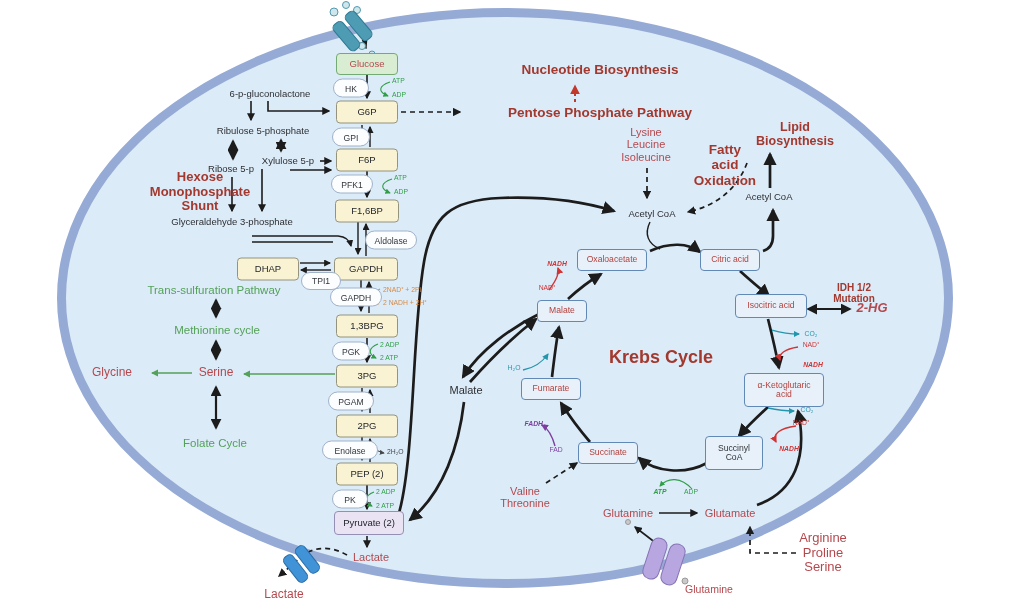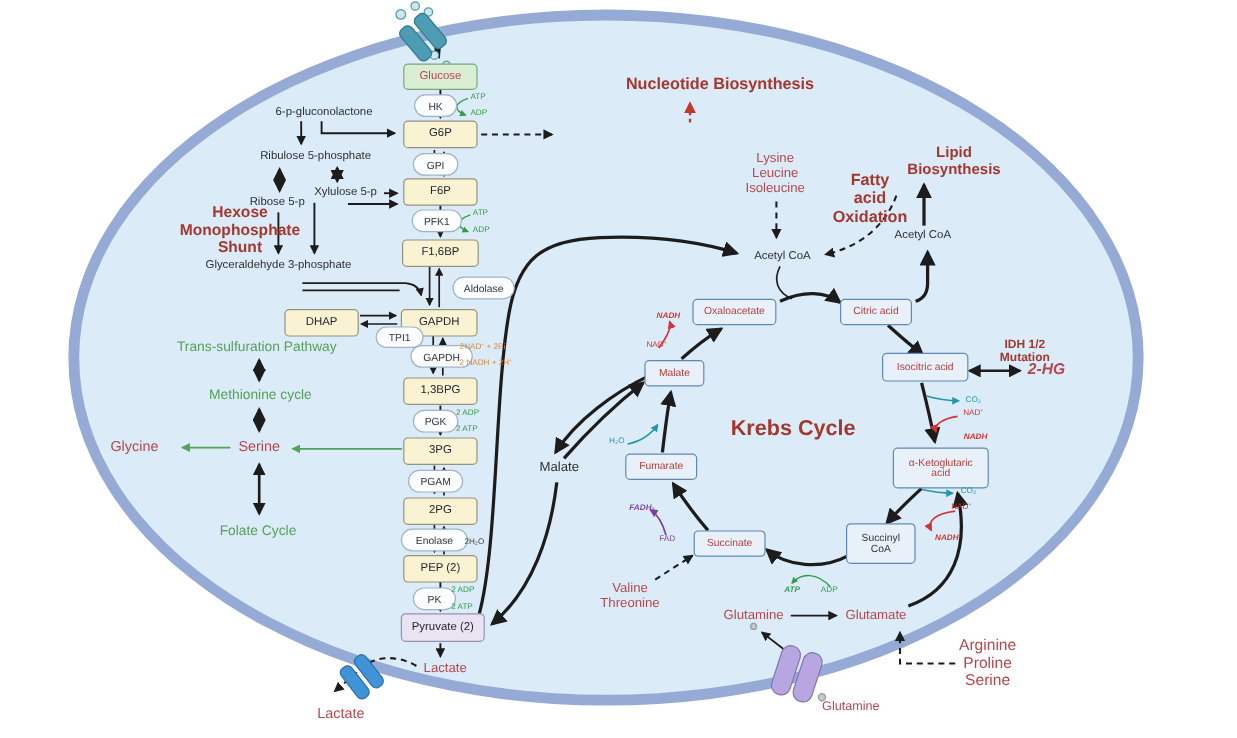--- a/index.html
+++ b/index.html
@@ -9,21 +9,21 @@
         background:#dcebf8;border:9px solid #95aad5;box-sizing:border-box;}
   svg.net{position:absolute;left:0;top:0;width:1031px;height:615px;}
   .box{position:absolute;transform:translate(-50%,-50%);display:flex;align-items:center;justify-content:center;
        text-align:center;font-size:9.5px;color:#24272b;border-radius:4px;line-height:1.1;white-space:pre-line;z-index:3;}
   .ybox{background:#f9f3d3;border:1px solid #93937e;}
   .gbox{background:#d9edd2;border:1px solid #74ab74;color:#b5484d;}
   .pbox{background:#e9e3f4;border:1px solid #968fb5;}
   .kbox{background:#e8f1fa;border:1.4px solid #6089b6;color:#b5403c;font-size:8.6px;}
   .kbox.dark{color:#33363a;}
   .enz{position:absolute;transform:translate(-50%,-50%);display:flex;align-items:center;justify-content:center;
-       background:#fcfdff;border:1px solid #9fb2ca;border-radius:12px;font-size:8.6px;color:#33363a;z-index:3;margin-left:12px;}
+       background:#fcfdff;border:1px solid #9fb2ca;border-radius:12px;font-size:8.6px;color:#33363a;z-index:3;}
   .lbl{position:absolute;transform:translate(-50%,-50%);text-align:center;white-space:pre-line;line-height:1.13;z-index:3;}
   .la{transform:translate(0,-50%);text-align:left;}
   .dred{color:#a3382e;font-weight:bold;padding-left:48px;}
   .red{color:#b5484d;}
   .grn{color:#54a159;}
   .blk{color:#2d2f33;}
   .b{font-weight:bold;font-style:italic;}
   .cf{font-size:6.8px;}
   .cfg{color:#2f9e47;}
   .cfo{color:#d58a45;}
@@ -251,20 +251,21 @@
 Monophosphate
 Shunt</div>
 
   <div class="lbl grn" style="left:214px;top:290px;font-size:11.5px">Trans-sulfuration Pathway</div>
   <div class="lbl grn" style="left:217px;top:330px;font-size:11.5px">Methionine cycle</div>
   <div class="lbl red" style="left:216px;top:373px;font-size:12px">Serine</div>
   <div class="lbl red" style="left:112px;top:373px;font-size:12px">Glycine</div>
   <div class="lbl grn" style="left:215px;top:443px;font-size:11.5px">Folate Cycle</div>
 
   <div class="lbl dred" style="left:576px;top:70px;font-size:13.5px">Nucleotide Biosynthesis</div>
+  <div class="lbl dred" style="left:576px;top:113px;font-size:13.5px">Pentose Phosphate Pathway</div>
 
   <div class="lbl red" style="left:646px;top:145px;font-size:11px">Lysine
 Leucine
 Isoleucine</div>
   <div class="lbl dred" style="left:701px;top:165px;font-size:13.5px">Fatty
 acid
 Oxidation</div>
   <div class="lbl dred" style="left:771px;top:134px;font-size:12.5px">Lipid
 Biosynthesis</div>
   <div class="lbl blk" style="left:652px;top:214px;font-size:9.5px">Acetyl CoA</div>

